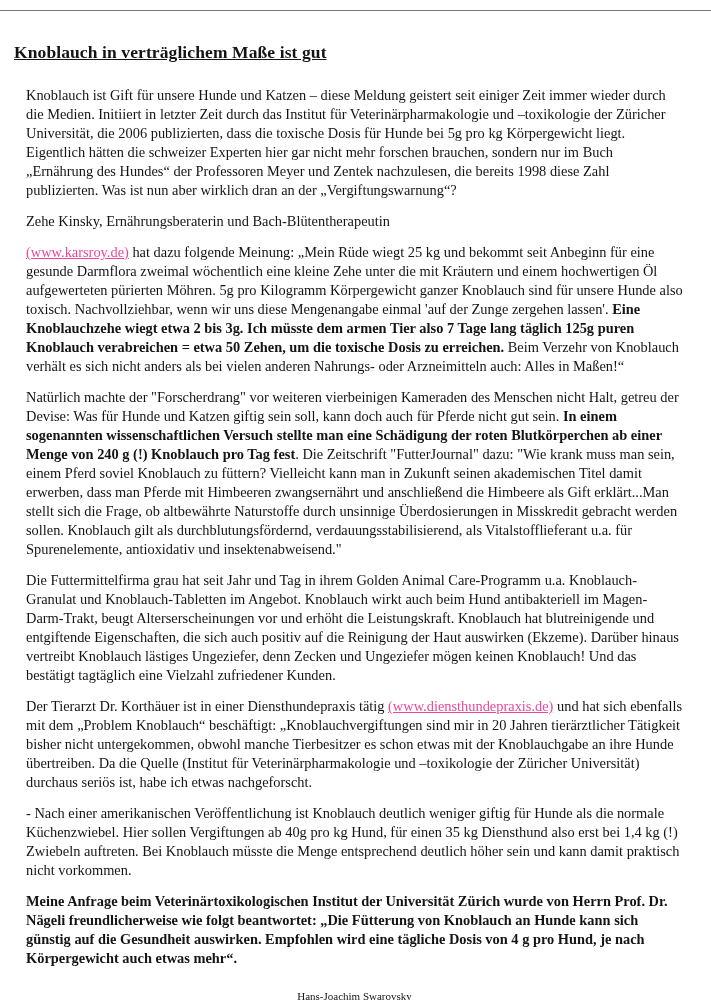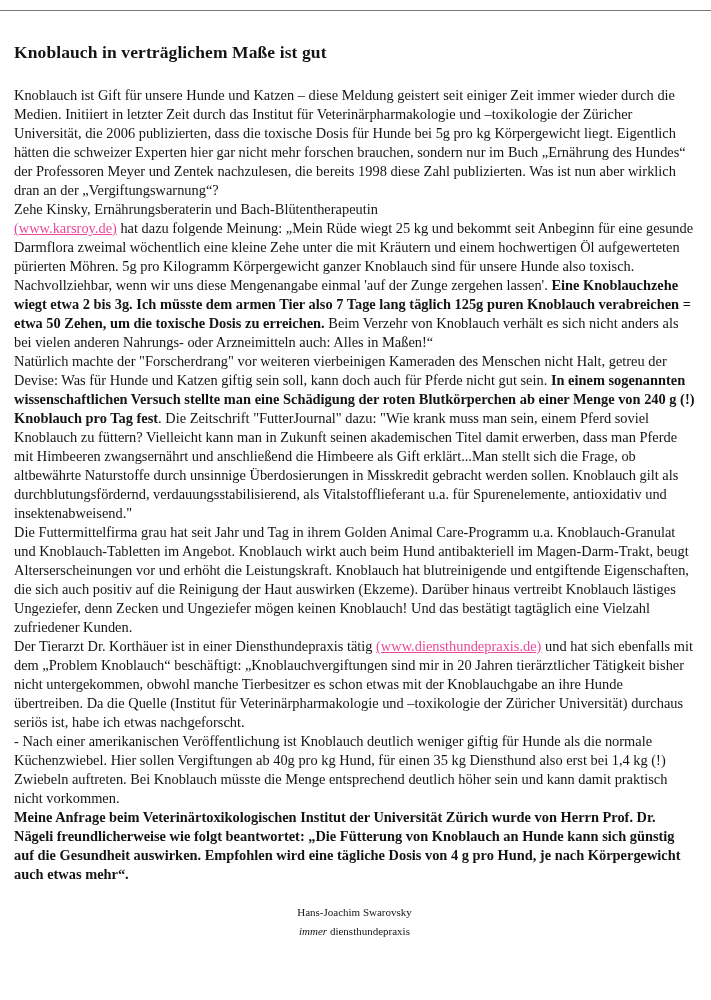--- a/index.html
+++ b/index.html
@@ -21,27 +21,28 @@
     height: 0;
   }
   .page {
     padding: 0 16px 0 14px;
   }
   .title {
     font-size: 17.5px;
     font-weight: bold;
     margin: 31px 0 23px 0;
     letter-spacing: 0.1px;
+    text-decoration: underline;
   }
   .body-text {
     font-size: 14.4px;
     line-height: 19px;
   }
   .para {
-    margin: 0;
+    margin: 12px;
     padding: 0;
   }
   .run-b { font-weight: bold; }
   .run-i { font-style: italic; }
   .run-link { text-decoration: underline; color: #ec4899; cursor: pointer; }
   .signature {
     margin-top: 19px;
     text-align: center;
     font-size: 11px;
     line-height: 19px;

